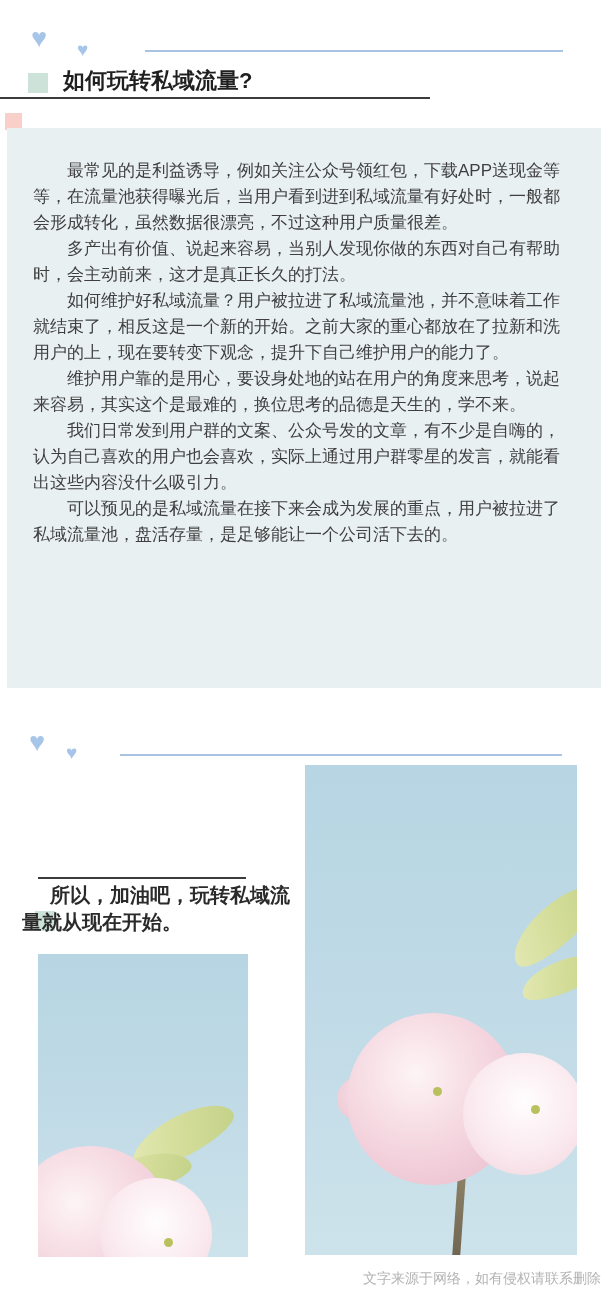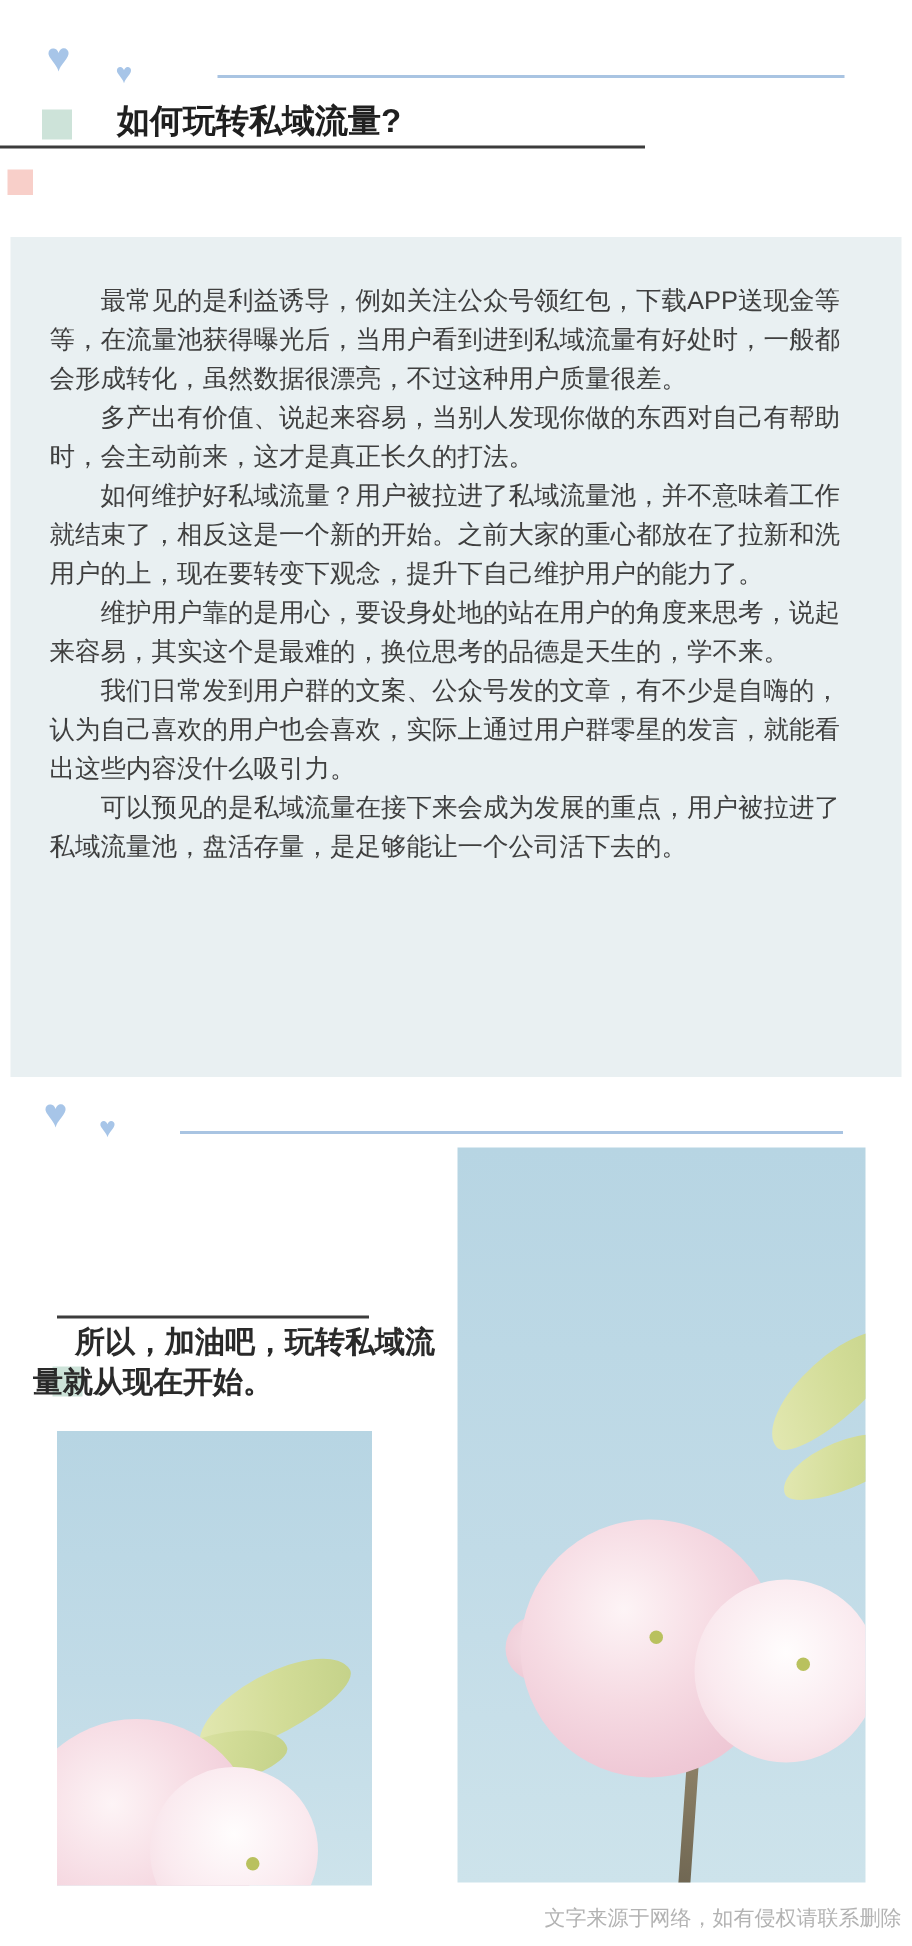--- a/index.html
+++ b/index.html
@@ -25,21 +25,21 @@
   .sq.pink{width:17px;height:17px;background:#f8cfc9;}
   
   .h1{font-size:22px;font-weight:bold;color:#1f1f1f;line-height:1.2;margin:0;}
   .h2{font-size:19px;font-weight:bold;color:#1f1f1f;line-height:1.2;margin:0;}
   .closing-text{
     font-size:20px;font-weight:bold;color:#2a2a2a;
     line-height:27px;text-indent:28px;margin:0;
   }
   
   .content-box{
-    left:7px;top:158px;width:594px;height:560px;
+    left:7px;top:128px;width:594px;height:560px;
     background:#e9f0f2;
     box-sizing:border-box;
     padding:30px 26px 0 26px;
   }
   .content-box p{
     margin:0;
     font-size:17px;
     line-height:26px;
     color:#3f3f3f;
     text-indent:2em;
@@ -77,21 +77,21 @@
 </head>
 <body>
 
 <div class="page">
 
   <span class="abs heart big" style="left:31px;top:25px;">♥</span>
   <span class="abs heart small" style="left:77px;top:40px;">♥</span>
   <div class="abs blue-line" style="left:145px;top:50px;width:418px;"></div>
 
   <span class="abs sq green" style="left:28px;top:73px;"></span>
-  <h1 class="abs h1" style="left:78px;top:68px;text-align:right;">如何玩转私域流量?</h1>
+  <h1 class="abs h1" style="left:63px;top:68px;text-align:right;">如何玩转私域流量?</h1>
 
   <div class="abs black-line" style="left:0;top:97px;width:430px;"></div>
 
   <span class="abs sq pink" style="left:5px;top:113px;"></span>
 
   <div class="abs content-box">
     <p>最常见的是利益诱导，例如关注公众号领红包，下载APP送现金等等，在流量池获得曝光后，当用户看到进到私域流量有好处时，一般都会形成转化，虽然数据很漂亮，不过这种用户质量很差。</p>
     <p>多产出有价值、说起来容易，当别人发现你做的东西对自己有帮助时，会主动前来，这才是真正长久的打法。</p>
     <p>如何维护好私域流量？用户被拉进了私域流量池，并不意味着工作就结束了，相反这是一个新的开始。之前大家的重心都放在了拉新和洗用户的上，现在要转变下观念，提升下自己维护用户的能力了。</p>
     <p>维护用户靠的是用心，要设身处地的站在用户的角度来思考，说起来容易，其实这个是最难的，换位思考的品德是天生的，学不来。</p>

